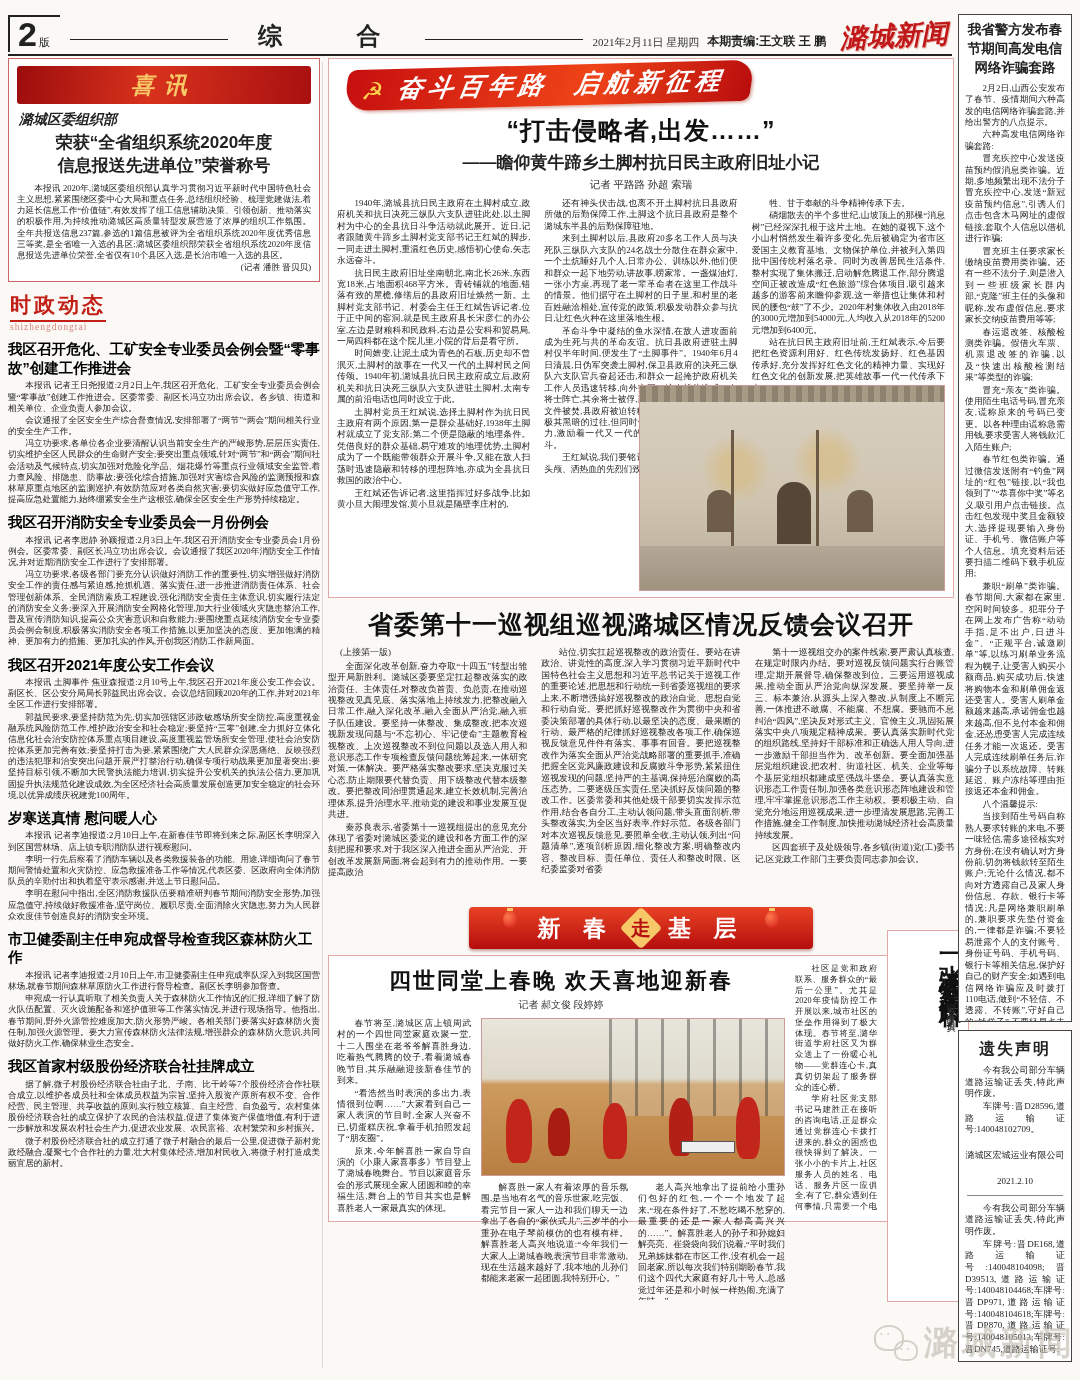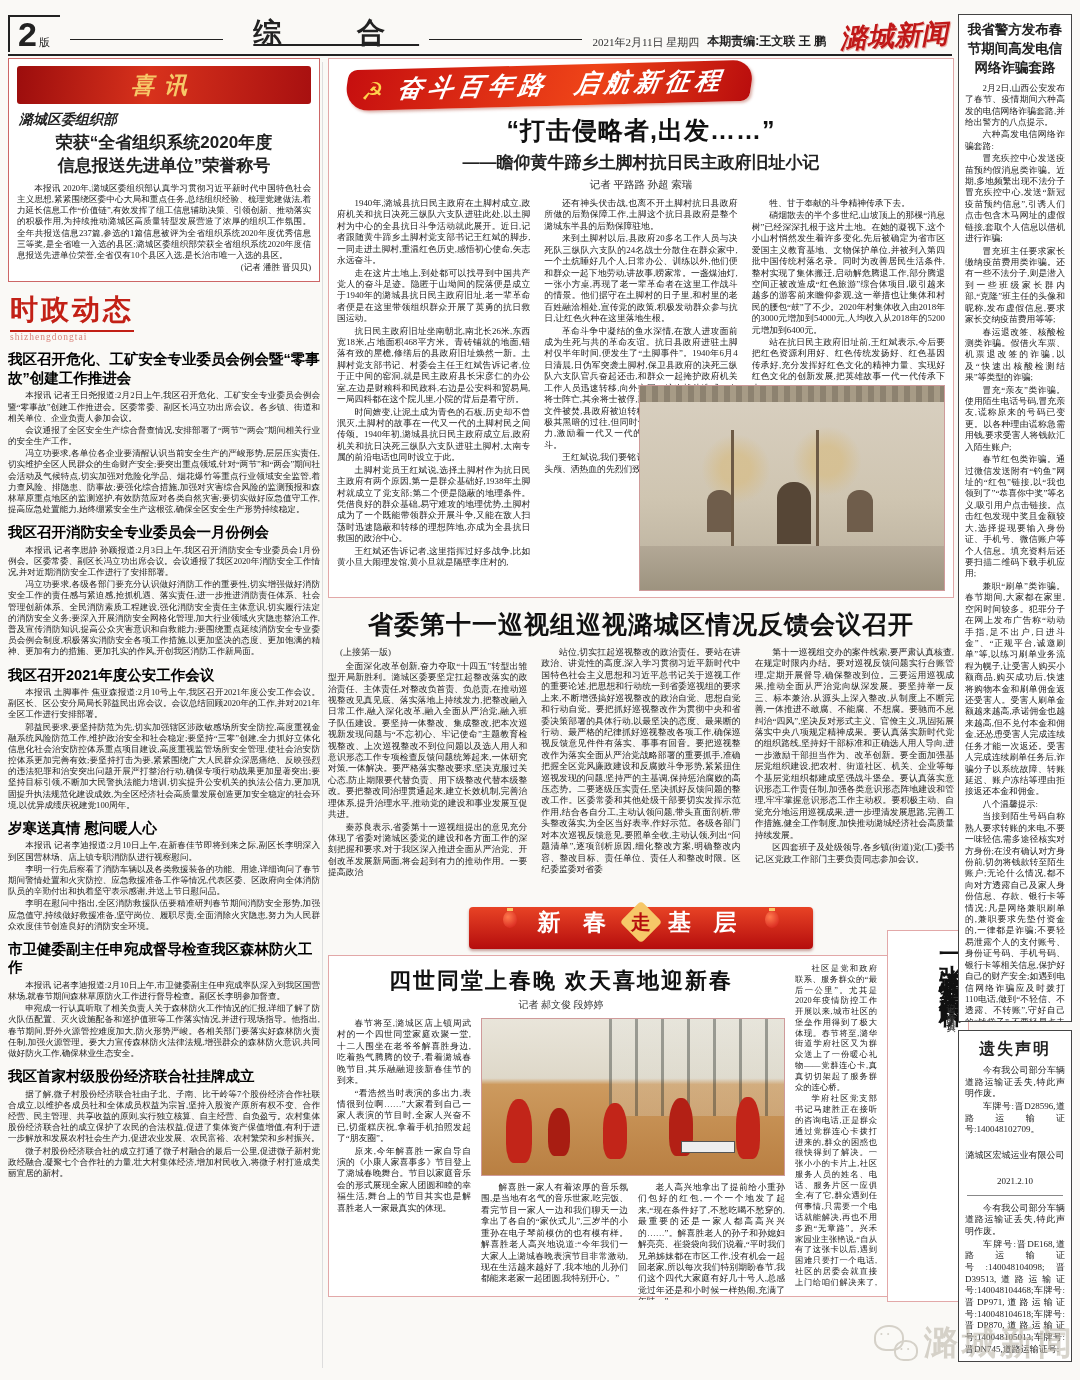--- a/index.html
+++ b/index.html
@@ -7,40 +7,40 @@
        font-family:"Liberation Serif","DejaVu Serif",serif;overflow:hidden;}
   .para{margin:0 0 1px 0;text-indent:2em;text-align:justify;line-height:1.3;}
   
   #header{position:absolute;left:8px;top:6px;width:944px;height:48px;border-bottom:2px solid #222;}
   .hdr-row{display:flex;align-items:flex-end;height:100%;}
   .pagenum{display:flex;align-items:flex-end;border-left:2px solid #222;border-top:2px solid #222;
            padding:2px 10px 2px 8px;margin-bottom:2px;}
   .pagenum .num{font-size:34px;font-weight:bold;line-height:.9;font-family:"Liberation Sans",sans-serif;}
   .pagenum .ban{font-size:11px;margin-left:2px;}
   .hline{flex:1;border-top:1.5px solid #222;margin:0 10px 14px 10px;}
-  .section-title{font-size:28px;font-weight:bold;letter-spacing:34px;margin:10px 0 2px 20px;white-space:nowrap;
-                 font-family:"Liberation Sans",sans-serif;text-decoration:underline;}
+  .section-title{font-size:24px;font-weight:bold;letter-spacing:34px;margin:10px 0 2px 20px;white-space:nowrap;
+                 font-family:"Liberation Sans",sans-serif;}
   .hdr-date{font-size:11px;color:#333;margin:0 8px 4px 0;white-space:nowrap;}
   .hdr-editor{font-size:12px;font-weight:bold;margin:0 14px 4px 0;white-space:nowrap;
               font-family:"Liberation Sans",sans-serif;}
   .masthead{font-size:27px;font-weight:bold;font-style:italic;color:#c01818;transform:rotate(-3deg);
             margin:0 4px 0 0;white-space:nowrap;text-shadow:1px 1px 0 #e8b0a8;}
   
   #left-col{position:absolute;left:8px;top:58px;width:312px;height:1318px;overflow:hidden;font-size:8.6px;}
   #goodnews{border:1px solid #c66;padding:7px 8px;background:#fff;}
   .gn-banner{height:38px;background:linear-gradient(95deg,#9c0d0d,#d8321c 45%,#a81010);border-radius:3px;
              display:flex;align-items:center;justify-content:center;color:#f6c868;font-size:23px;
              font-weight:bold;font-style:italic;letter-spacing:10px;font-family:"Liberation Sans",sans-serif;text-align:center;}
   .gn-org{font-size:14px;font-weight:bold;font-style:italic;margin:7px 0 3px 2px;}
   .gn-headline{font-size:17px;font-weight:bold;text-align:center;line-height:1.35;
                font-family:"Liberation Sans",sans-serif;}
   .gn-body{margin-top:5px;}
   .credit{text-align:right;text-indent:0;}
   #sec-hdr{margin:9px 0 2px 2px;}
-  #sec-hdr .t{font-size:28px;font-weight:bold;color:#c22016;letter-spacing:3px;display:inline-block;
+  #sec-hdr .t{font-size:21px;font-weight:bold;color:#c22016;letter-spacing:3px;display:inline-block;
               border-bottom:2px solid #c22016;padding-bottom:1px;font-family:Liberation Serif, serif;}
   #sec-hdr .py{font-size:9.5px;color:#d9837a;letter-spacing:1px;}
   .lc-art h3{font-size:14.5px;line-height:1.28;margin:8px 0 3px 0;font-weight:bold;color:#000;
              font-family:"Liberation Sans",sans-serif;}
   
   #mid-col{position:absolute;left:328px;top:58px;width:626px;height:1318px;}
   #top-art{border:1px solid #e2a8a8;background:#fff;padding:4px 8px 6px 8px;height:540px;box-sizing:border-box;position:relative;}
   .flag-banner{margin:2px 0 0 10px;display:inline-block;background:linear-gradient(100deg,#c60f0f,#ef4418 60%,#b90d0d);
                transform:skewX(-10deg) rotate(-1.5deg);border-radius:8px 22px 8px 26px;padding:3px 26px 5px 16px;
                box-shadow:2px 2px 3px rgba(150,30,10,.35);}
@@ -67,32 +67,32 @@
   .pf-crown{position:absolute;width:70px;height:70px;border-radius:50%;
             background:radial-gradient(circle,rgba(214,190,140,.8) 0 30%,rgba(214,190,140,0) 70%);}
   .pf-crown.c1{left:20%;top:48px;} .pf-crown.c2{left:50%;top:40px;}
   #insp{margin-top:10px;}
   .insp-headline{font-size:25px;font-weight:bold;text-align:center;letter-spacing:1px;color:#111;
                  font-family:"Liberation Sans",sans-serif;margin:2px 0 6px 0;}
   .cont-note{font-size:9px;color:#333;text-indent:0;margin:0 0 2px 12px;}
   .insp-cols{display:flex;gap:14px;height:252px;overflow:hidden;font-size:8.8px;}
   .insp-cols .col{flex:1;overflow:hidden;}
   #spring-banner{width:344px;height:42px;margin:8px auto 0 auto;border-radius:4px;position:relative;
-                 background:linear-gradient(#e84325,#b50d0d);display:flex;justify-content:center;
+                 background:linear-gradient(#e84325,#b50d0d);display:flex;align-items:center;justify-content:center;
                  gap:12px;box-shadow:0 2px 3px rgba(120,20,10,.4);}
   #spring-banner .w{color:#fff;font-size:23px;font-weight:bold;letter-spacing:8px;
                     font-family:"Liberation Sans",sans-serif;}
   #spring-banner .diamond{width:30px;height:30px;background:#f6c868;transform:rotate(45deg);
                           display:flex;align-items:center;justify-content:center;border-radius:4px;}
   #spring-banner .diamond span{transform:rotate(-45deg);color:#b50d0d;font-size:20px;font-weight:bold;
                                font-family:"Liberation Sans",sans-serif;}
   .lantern{position:absolute;top:4px;width:14px;height:17px;border-radius:50%;background:radial-gradient(circle at 35% 35%,#ff7a4d,#d01515);}
   .lantern:before{content:"";display:block;width:6px;height:3px;background:#f6c868;margin:-3px auto 0 auto;}
   .lantern.l1{left:34px;} .lantern.l2{right:34px;}
-  #bottom-box{margin-top:6px;border:1px solid #e2a8a8;background:#fff;padding:8px;height:342px;
+  #bottom-box{margin-top:6px;border:1px solid #e2a8a8;background:#fff;padding:8px;height:267px;
               box-sizing:border-box;display:flex;gap:10px;}
   #ny-art{width:448px;flex:none;}
   .ny-headline{font-size:22px;font-weight:bold;text-align:center;letter-spacing:2px;color:#111;
                font-family:"Liberation Sans",sans-serif;margin:2px 0 2px 0;}
   .ny-byline{font-size:10px;text-align:center;color:#333;margin:2px 0 6px 0;}
   .ny-content{display:flex;gap:10px;height:282px;}
   .ny-col1{width:134px;flex:none;overflow:hidden;font-size:8.8px;}
   .ny-right{flex:1;display:flex;flex-direction:column;gap:6px;}
   .family-photo{height:156px;border:1px solid #cf9a9a;position:relative;overflow:hidden;
                 background:linear-gradient(#e9e5da 0%,#ded8c9 38%,#cd9a5e 42%,#b97f42 100%);}
@@ -225,21 +225,20 @@
       <span class="emblem">☭</span>
       <span class="txt">奋斗百年路</span>
       <span class="txt gap">启航新征程</span>
     </div>
     <div class="main-headline">“打击侵略者,出发……”</div>
     <div class="main-subhead">——瞻仰黄牛蹄乡土脚村抗日民主政府旧址小记</div>
     <div class="byline">记者  平路路  孙超  索瑞</div>
     <div class="cols3">
       <div class="col">
           <p class="para">1940年,潞城县抗日民主政府在土脚村成立,政府机关和抗日决死三纵队六支队进驻此处,以土脚村为中心的全县抗日斗争活动就此展开。近日,记者跟随黄牛蹄乡土脚村党支部书记王红斌的脚步,一同走进土脚村,重温红色历史,感悟初心使命,矢志永远奋斗。</p>
-          <p class="para">走在这片土地上,到处都可以找寻到中国共产党人的奋斗足迹。隐匿于山坳间的院落便是成立于1940年的潞城县抗日民主政府旧址,老一辈革命者便是在这里带领组织群众开展了英勇的抗日救国运动。</p>
           <p class="para">抗日民主政府旧址坐南朝北,南北长26米,东西宽18米,占地面积468平方米。青砖铺就的地面,错落有致的屋檐,修缮后的县政府旧址焕然一新。土脚村党支部书记、村委会主任王红斌告诉记者,位于正中间的窑洞,就是民主政府县长宋彦仁的办公室,左边是财粮科和民政科,右边是公安科和贸易局,一局四科都在这个院儿里,小院的背后是看守所。</p>
           <p class="para">时间嬗变,让泥土成为青色的石板,历史却不曾泯灭,土脚村的故事在一代又一代的土脚村民之间传颂。1940年初,潞城县抗日民主政府成立后,政府机关和抗日决死三纵队六支队进驻土脚村,太南专属的前沿电话也同时设立于此。</p>
           <p class="para">土脚村党员王红斌说,选择土脚村作为抗日民主政府有两个原因,第一是群众基础好,1938年土脚村就成立了党支部;第二个便是隐蔽的地理条件。凭借良好的群众基础,易守难攻的地理优势,土脚村成为了一个既能带领群众开展斗争,又能在敌人扫荡时迅速隐蔽和转移的理想阵地,亦成为全县抗日救国的政治中心。</p>
           <p class="para">王红斌还告诉记者,这里指挥过好多战争,比如黄小旦大闹理发馆,黄小旦就是隔壁李庄村的,</p>
         </div>
       <div class="col">
           <p class="para">还有神头伏击战,也离不开土脚村抗日县政府所做的后勤保障工作,土脚这个抗日县政府是整个潞城东半县的后勤保障驻地。</p>
           <p class="para">来到土脚村以后,县政府20多名工作人员与决死队三纵队六支队的24名战士分散住在群众家中,一个土炕睡好几个人,日常办公、训练以外,他们便和群众一起下地劳动,讲故事,唠家常。一盏煤油灯,一张小方桌,再现了老一辈革命者在这里工作战斗的情景。他们据守在土脚村的日子里,和村里的老百姓融洽相处,宣传党的政策,积极发动群众参与抗日,让红色火种在这里落地生根。</p>
           <p class="para">革命斗争中凝结的鱼水深情,在敌人进攻面前成为生死与共的革命友谊。抗日县政府进驻土脚村仅半年时间,便发生了“土脚事件”。1940年6月4日清晨,日伪军突袭土脚村,保卫县政府的决死三纵队六支队官兵奋起还击,和群众一起掩护政府机关工作人员迅速转移,向外突围。这次战斗造成12名将士阵亡,其余将士被俘,部分村民被杀,抗日县政府文件被焚,县政府被迫转移。于土脚村民而言,这是极其黑暗的过往,但同时也成为矢志前行的永恒动力,激励着一代又一代的青年为民族复兴持续奋斗。</p>
           <p class="para">王红斌说,我们要铭记历史,向那些为了革命抛头颅、洒热血的先烈们致敬,并且要将他们不怕牺</p>

